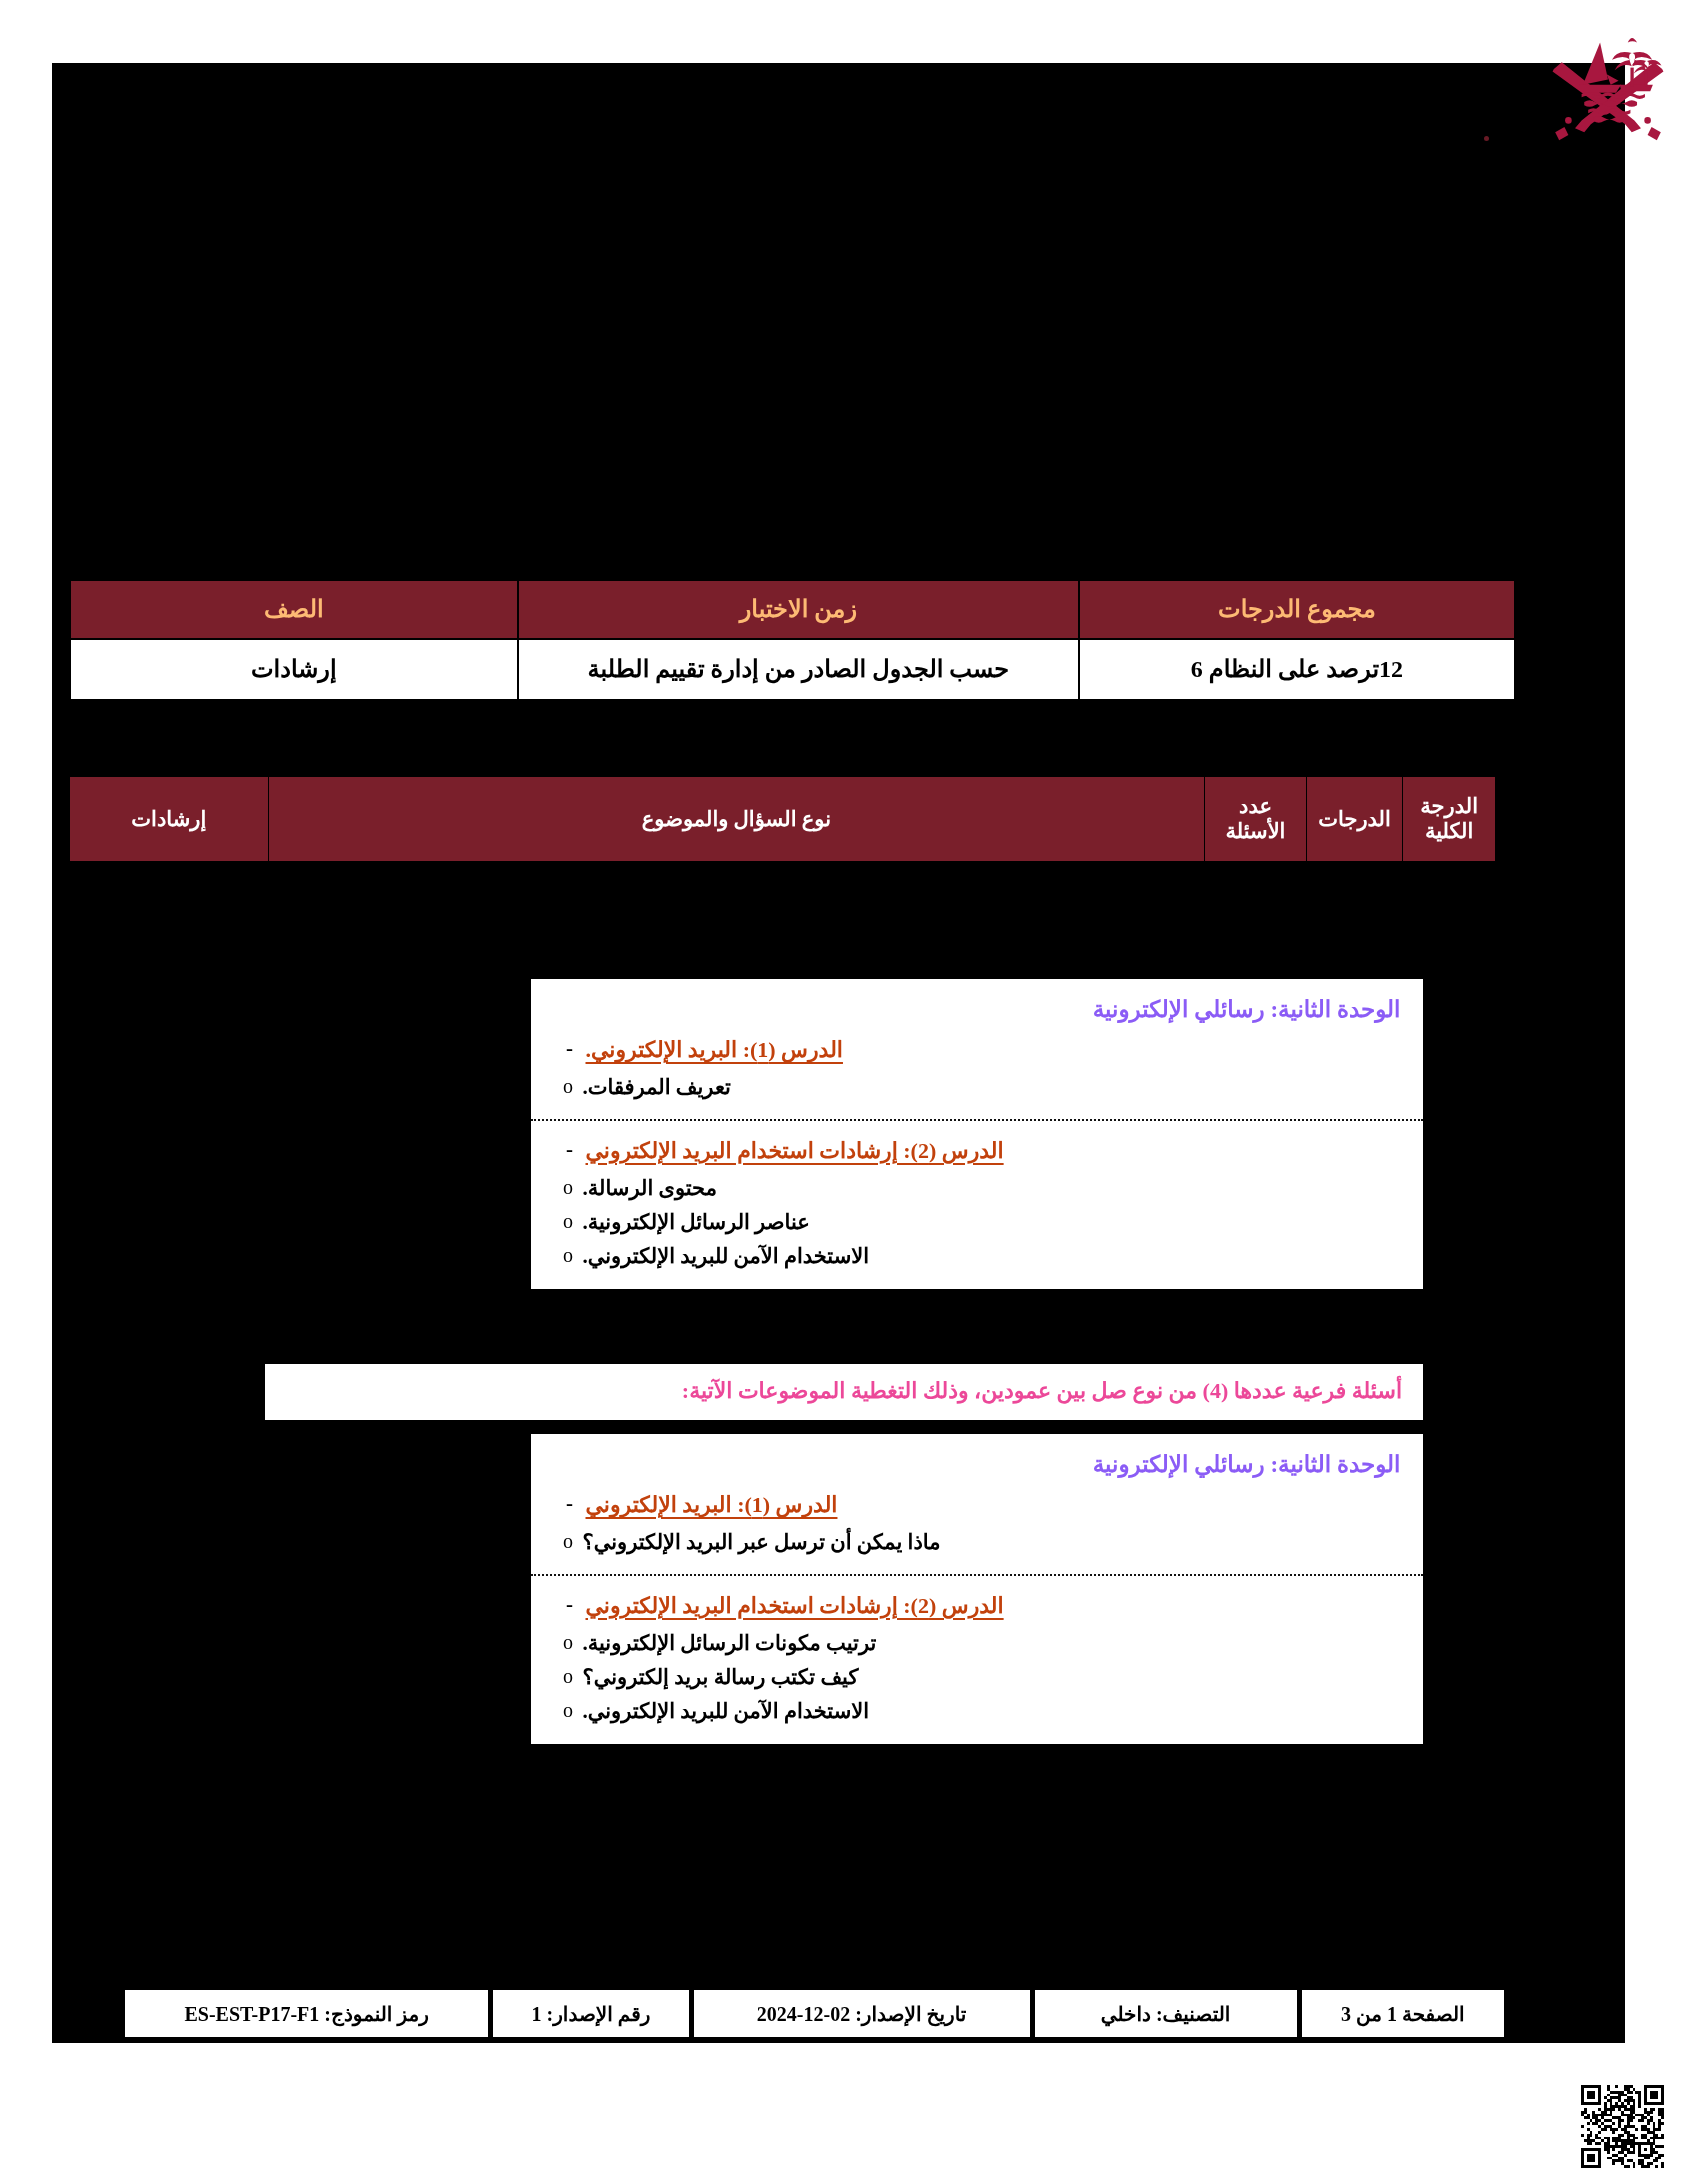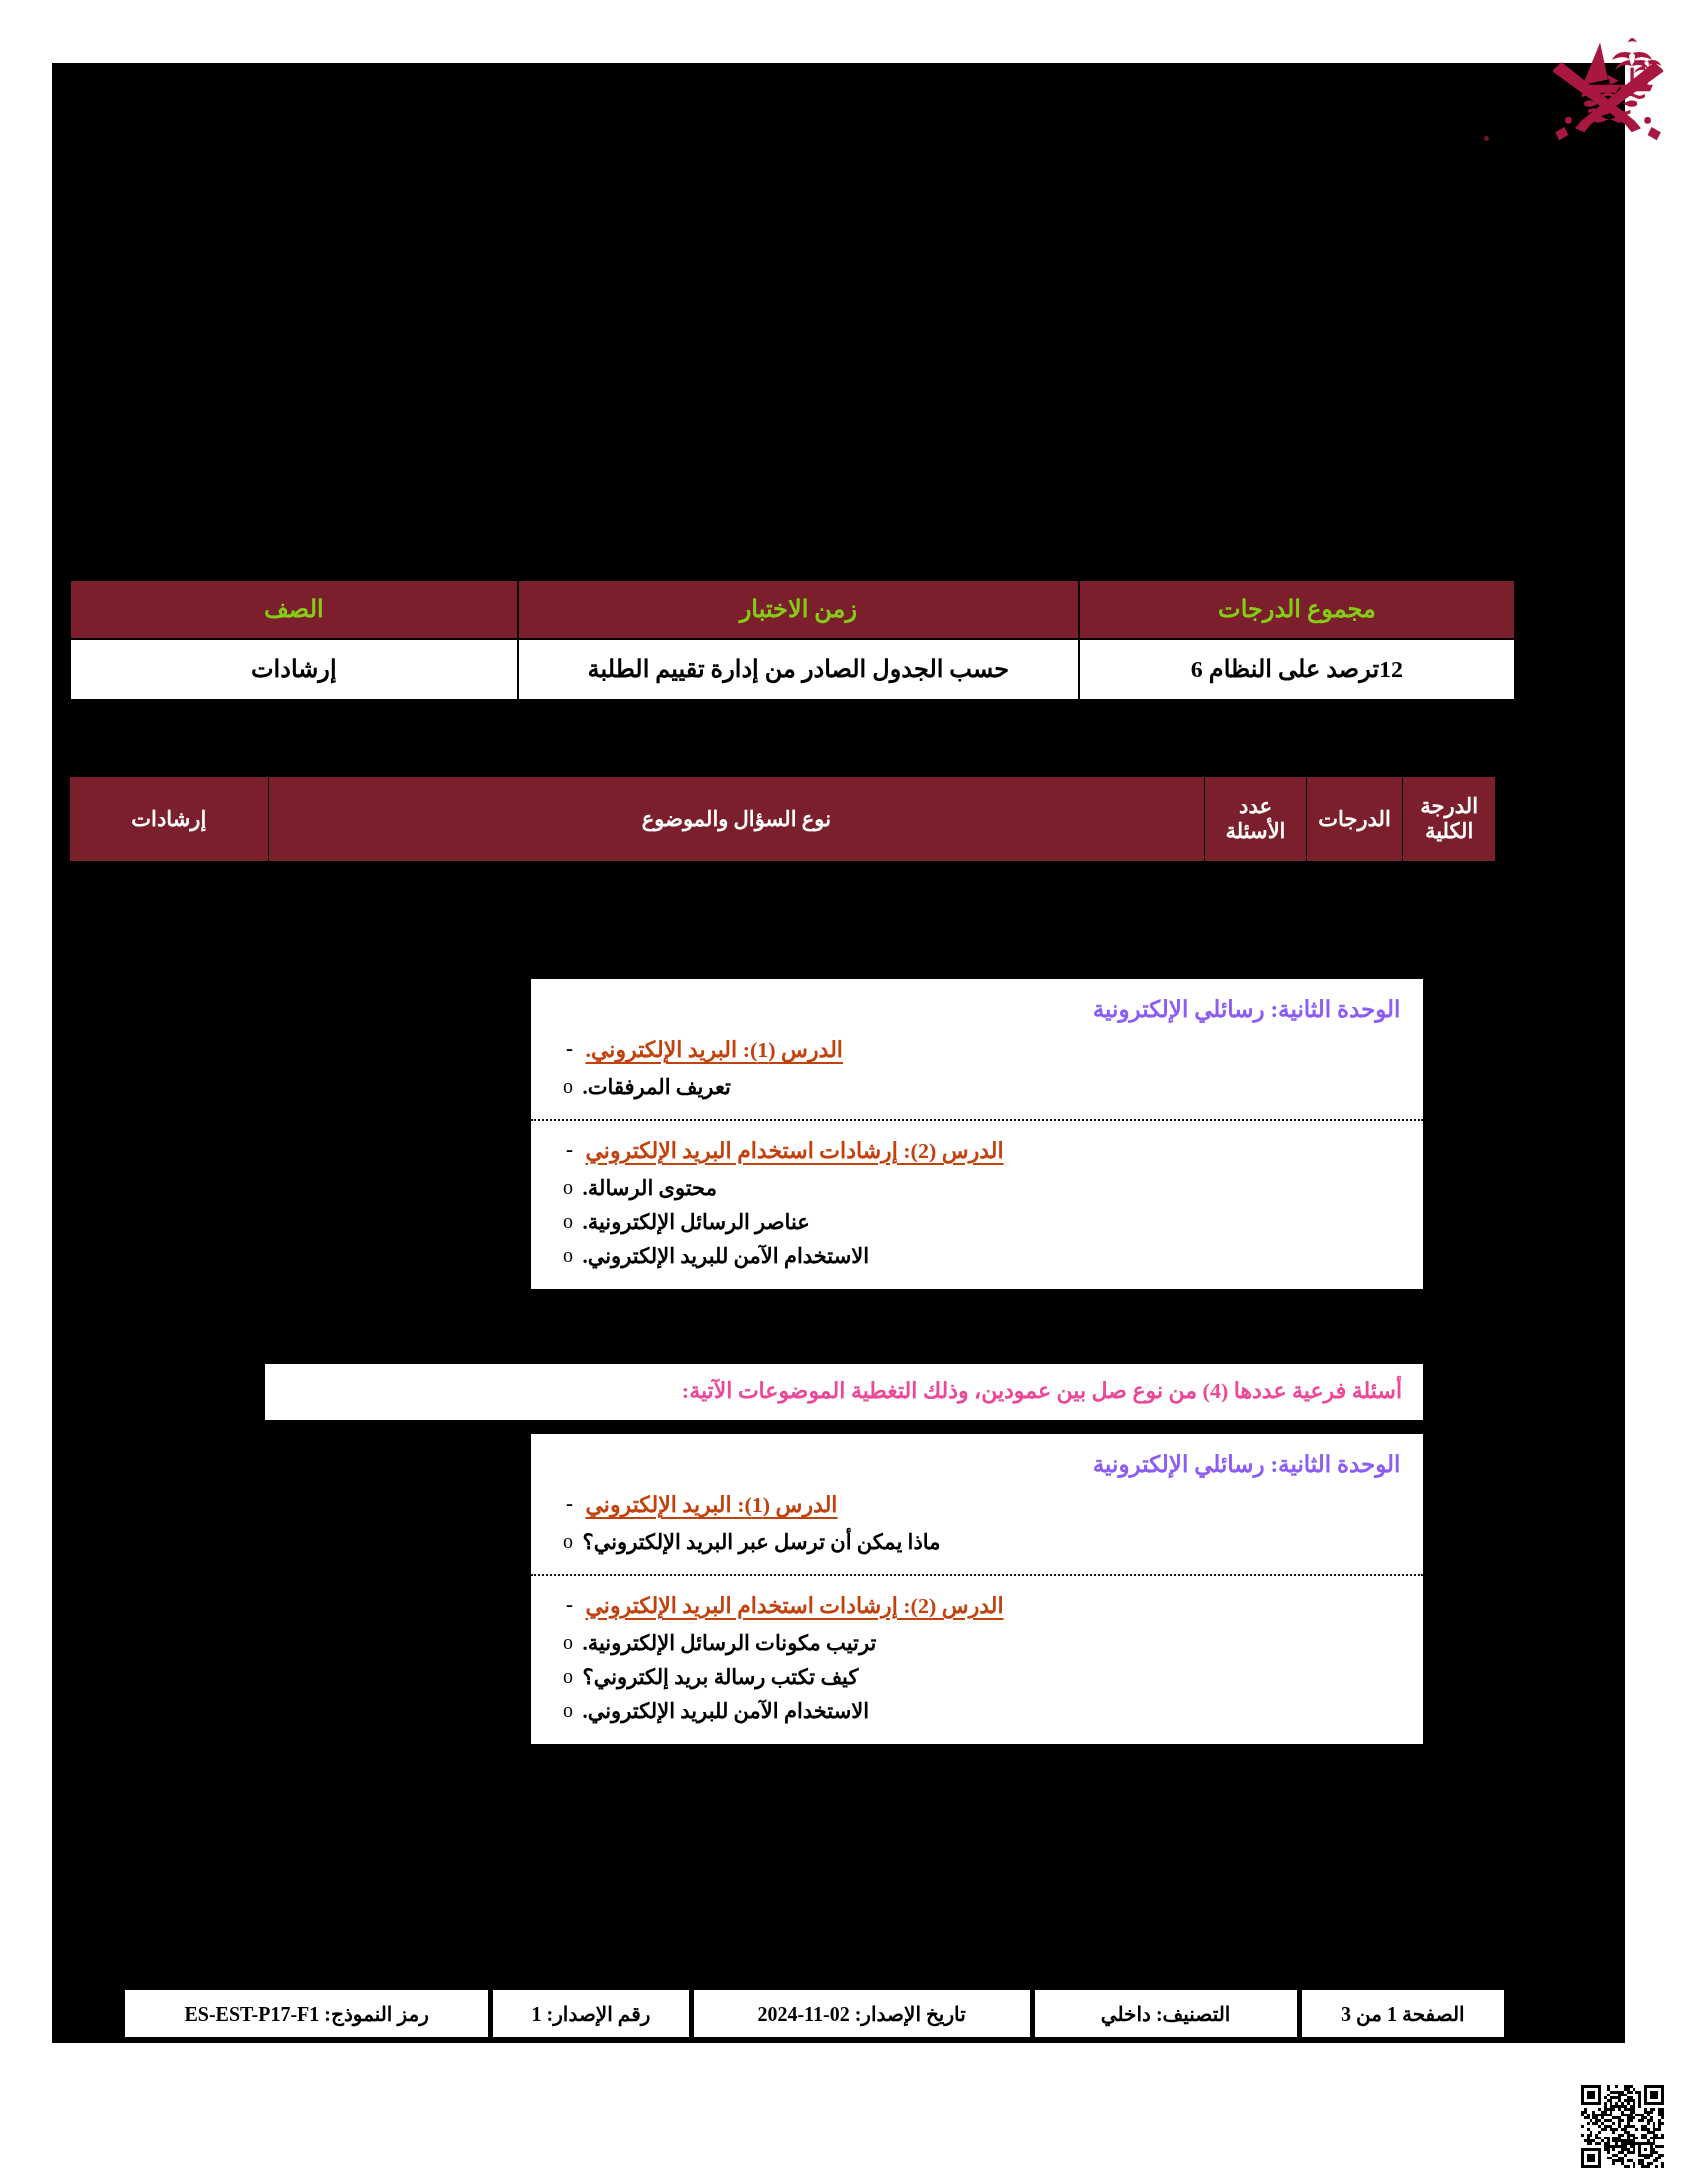--- a/index.html
+++ b/index.html
@@ -58,21 +58,21 @@
   .info-table td {
     border: 2px solid #000;
     text-align: center;
     vertical-align: middle;
     font-size: 24px;
     font-weight: bold;
     padding: 9.3px 5.3px;
   }
   .info-table tr.head td {
     background: #7a1f2b;
-    color: #84cc16;
+    color: #fdba74;
     height: 38px;
   }
   .info-table tr.body td {
     background: #ffffff;
     color: #000000;
     height: 41px;
   }
   .col-grade   { width: 423px; margin-left: 12px; }
   .col-time    { width: 549px; }
   .col-class   { width: 435px; }
@@ -365,21 +365,21 @@
         <span class="sub-text">الاستخدام الآمن للبريد الإلكتروني.</span>
       </div>
     </div>
   </div>
 
 <table class="footer-table">
   <tbody>
       <tr>
     <td class="f-page">الصفحة 1 من 3</td>
     <td class="f-class">التصنيف: داخلي</td>
-    <td class="f-date">تاريخ الإصدار: 02-11-2024</td>
+    <td class="f-date">تاريخ الإصدار: 02-12-2024</td>
     <td class="f-ver">رقم الإصدار: 1</td>
     <td class="f-code">رمز النموذج: ES-EST-P17-F1</td>
   </tr>
 </tbody>
   </table>
 
 <div class="qr">
   <svg viewBox="0 0 29 29" xmlns="http://www.w3.org/2000/svg" shape-rendering="crispEdges">
     <rect width="29" height="29" fill="#fff"></rect>
     <g fill="#000" id="qr-cells">

